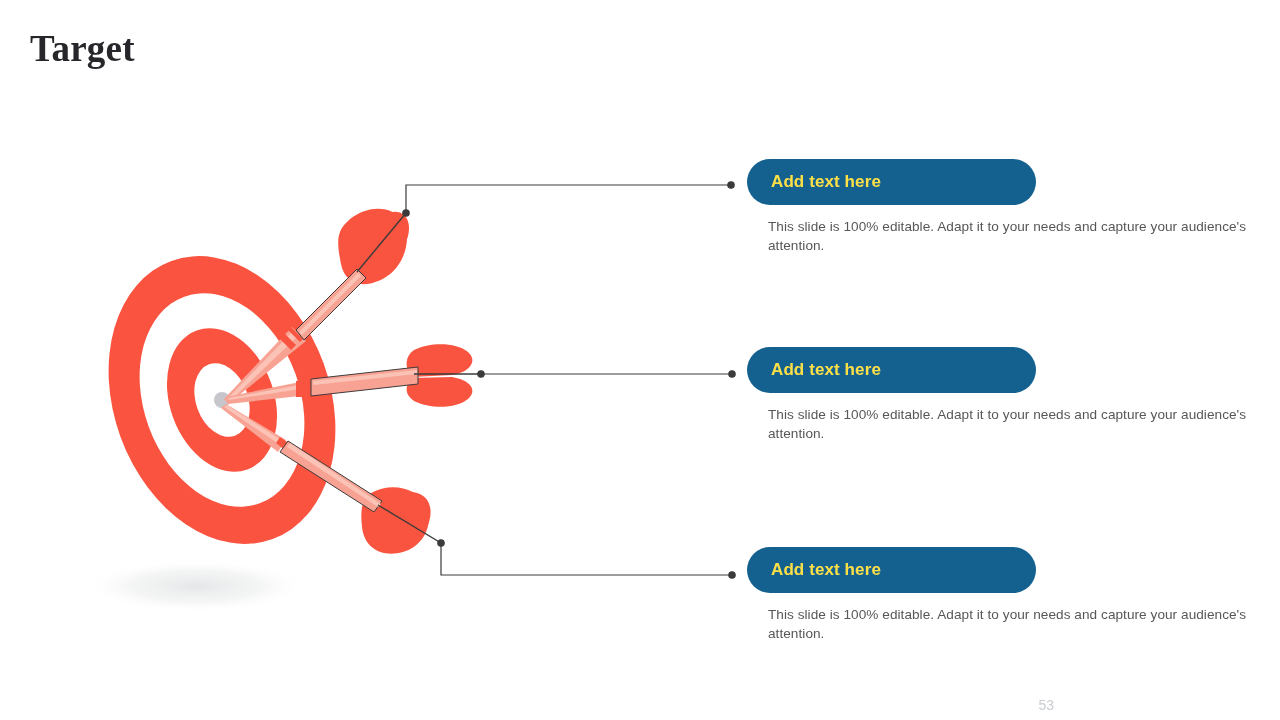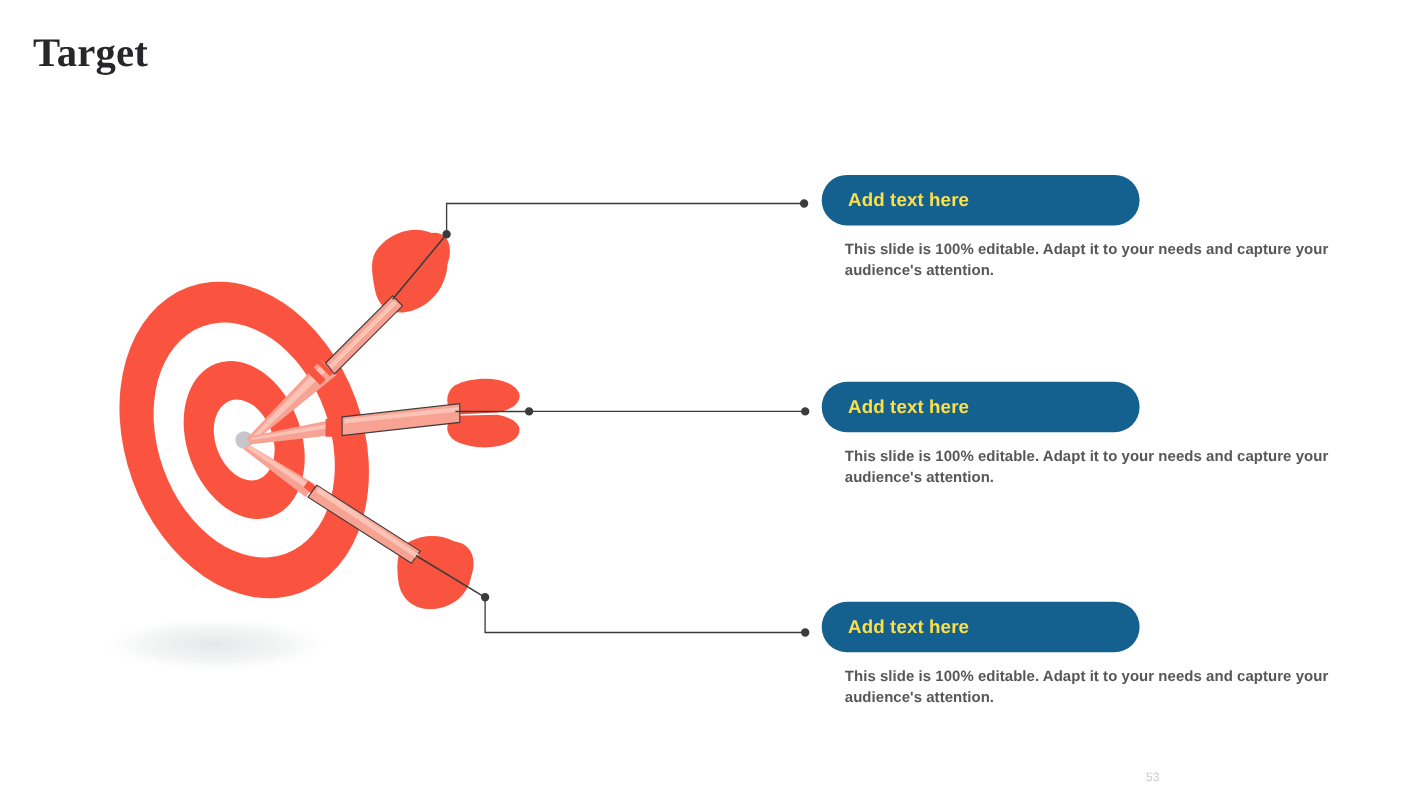--- a/index.html
+++ b/index.html
@@ -87,29 +87,28 @@
   }
 
   .item-body {
     margin-top: 12px;
     margin-left: 21px;
     width: 480px;
     font-size: 13.6px;
     line-height: 19px;
     color: #575757;
     letter-spacing: 0.05px;
-    font-weight: bold;
   }
 
   
   .page-number {
     position: absolute;
     right: 14px;
     bottom: 7px;
-    font-size: 11px;
+    font-size: 14px;
     color: #c9ccd1;
   }
 </style>
 </head>
 <body>
 
 <div class="slide">
 
   <div class="slide-title">Target</div>
 

